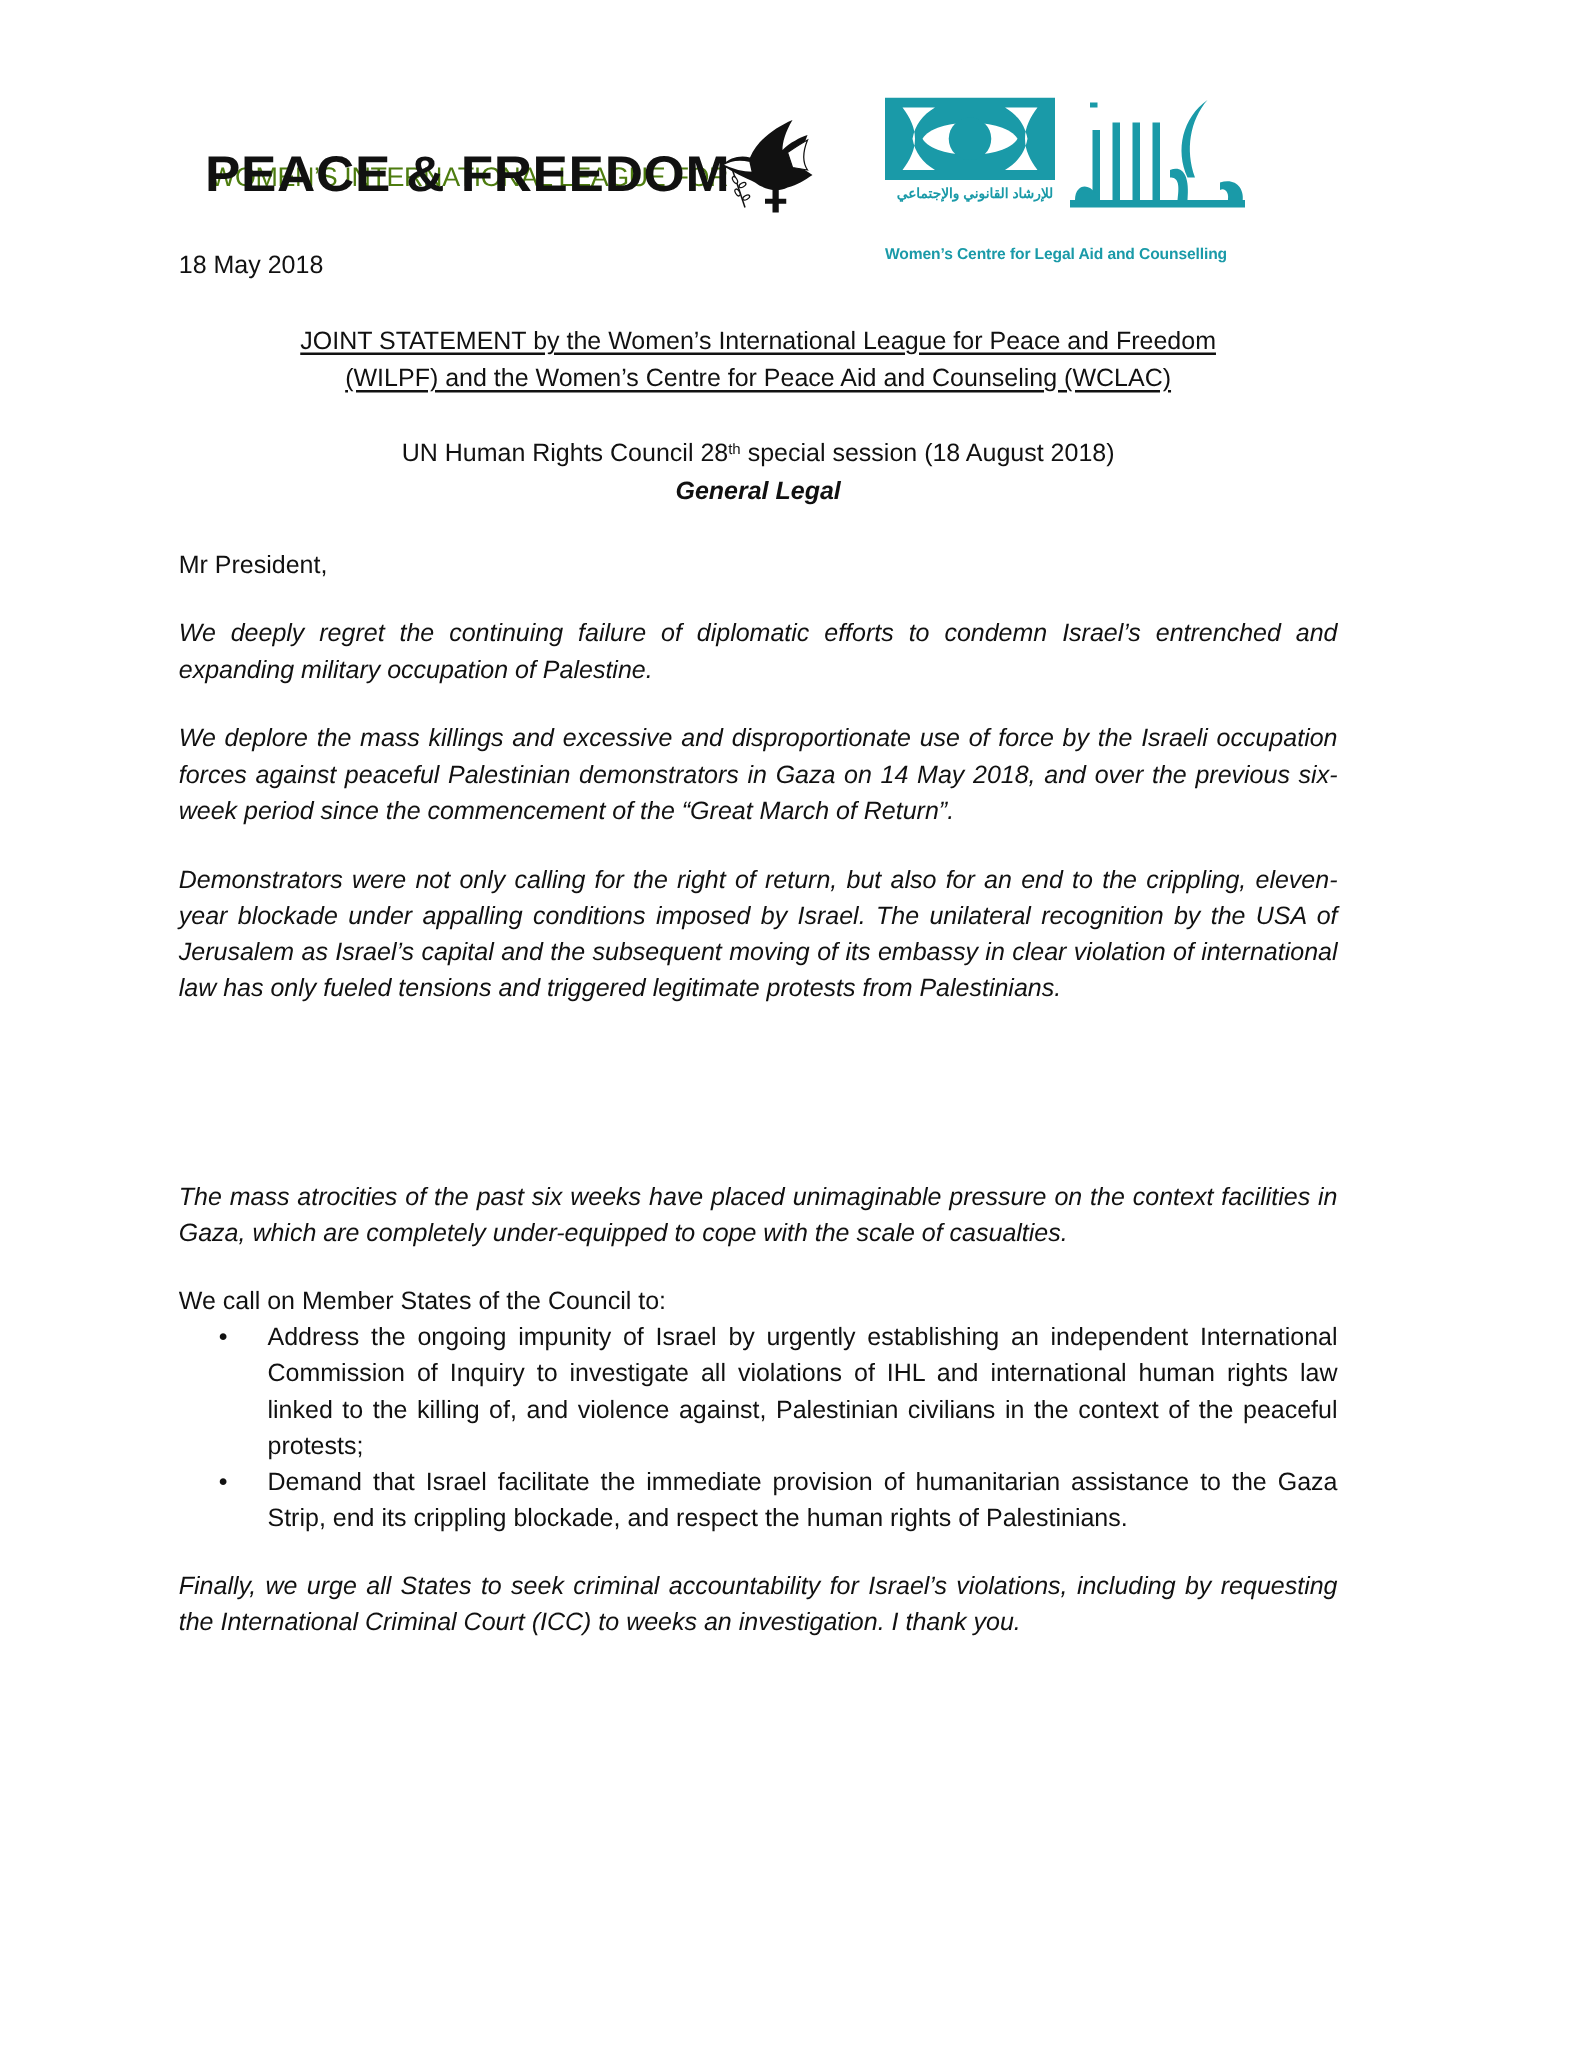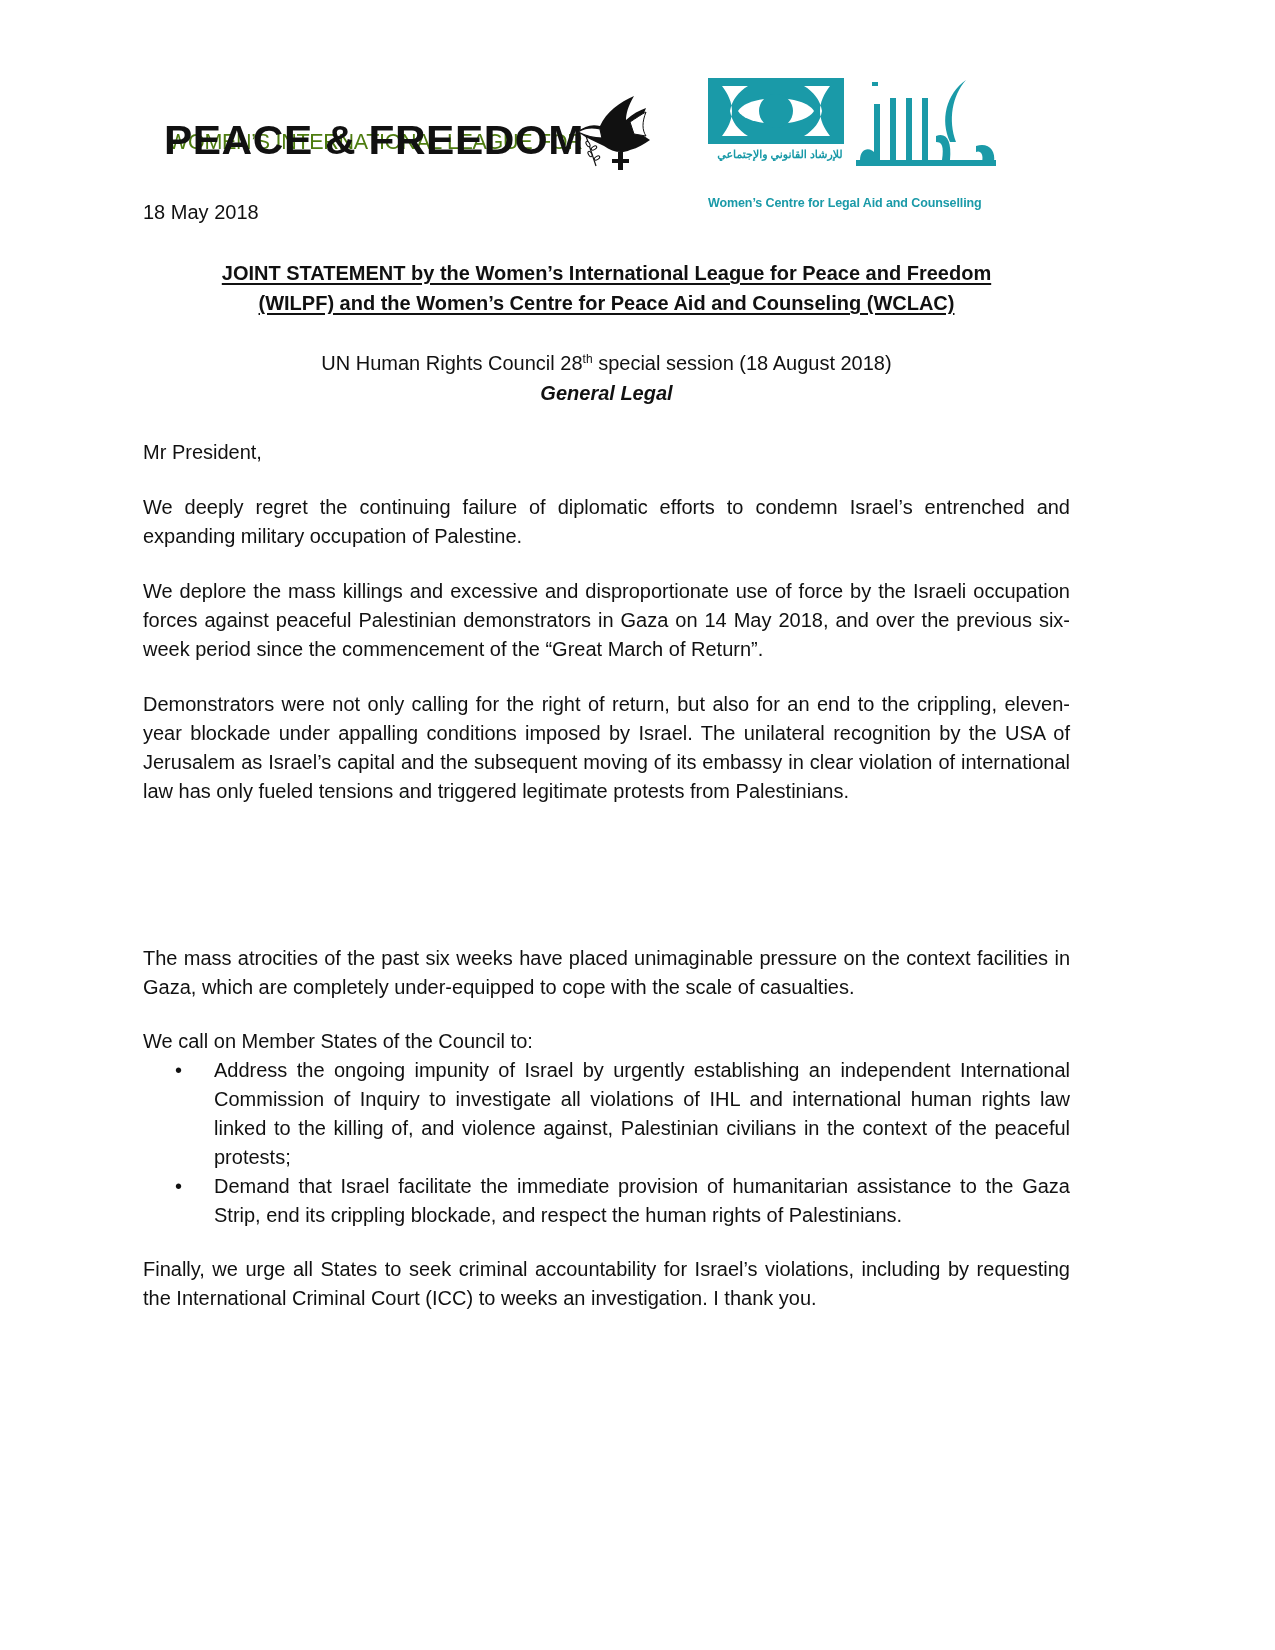--- a/index.html
+++ b/index.html
@@ -15,25 +15,25 @@
 
   
   .wclac { position:absolute; left:708px; top:76px; width:300px; height:124px; }
   .eye-box { position:absolute; left:0; top:2px; width:136px; height:66px; }
   .arabic-title { position:absolute; left:148px; top:0; width:145px; height:100px; }
   .arabic-sub { position:absolute; left:6px; top:72px; width:132px; font-size:11px; color:#1a9aa8; font-weight:bold; text-align:center; direction:rtl; white-space:nowrap; }
   .wclac-en { position:absolute; left:0; top:100px; font-size:12.5px; font-weight:bold; color:#1a9aa8; white-space:nowrap; letter-spacing:-0.1px;margin-top:20px; }
 
   .text { position:absolute; left:143px; width:927px; font-size:20px; line-height:29px; }
   .date { top:198px; }
-  .title { position:absolute; left:143px; width:990px; top:258px; text-align:center; font-weight:bold; font-size:20px; line-height:30px; text-decoration:underline; text-underline-offset:3px; }
+  .title { position:absolute; left:143px; width:990px; top:258px; text-align:center; font-weight:normal; font-size:20px; line-height:30px; text-decoration:underline; text-underline-offset:3px; }
   .subtitle { position:absolute; left:143px; width:927px; top:348px; text-align:center; font-size:20px; line-height:30px; }
   .subtitle sup { font-size:12px; vertical-align:top; position:relative; top:-4px; }
   .debate { position:absolute; left:143px; width:927px; top:378px; text-align:center; font-size:20px; line-height:30px; font-weight:bold; font-style:italic; }
-  p.para { margin:0; text-align:justify; }
+  p.para { margin:0; text-align:justify;font-style:italic; }
   .bullets { position:absolute; left:143px; width:927px; margin:0; padding:0; list-style:none; font-size:20px; line-height:29px; }
   .bullets li { position:relative; padding-left:71px; text-align:justify; }
   .bullets li .bullet { position:absolute; left:32px; top:0; }
 </style>
 </head>
 <body>
 
 <div class="page">
 
   <div class="wilpf">

